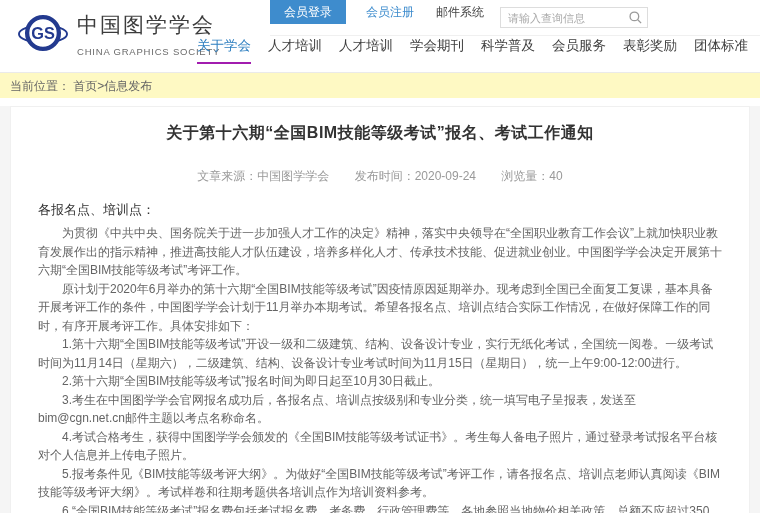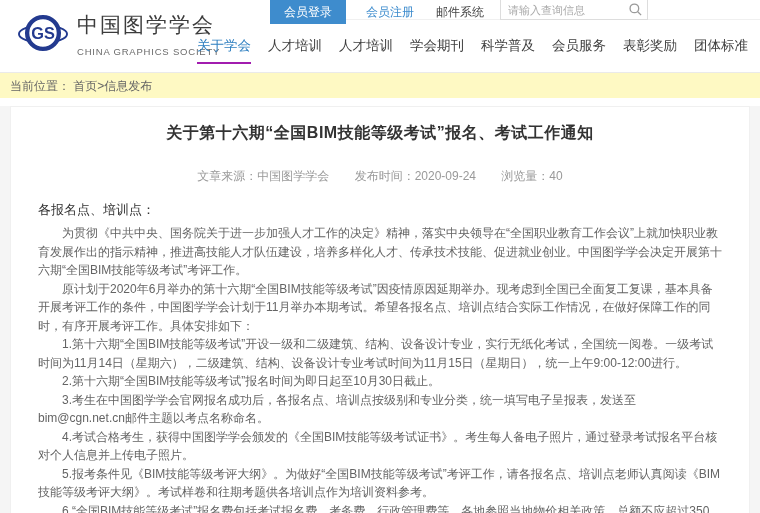--- a/index.html
+++ b/index.html
@@ -6,21 +6,21 @@
   html,body { width:760px; height:513px; overflow:hidden; background:#fff;
     font-family:"Liberation Sans", sans-serif; }
 
   
   .header { position:relative; height:72px; background:#fff; }
   .logo { position:absolute; left:18px; top:8px; display:flex; align-items:center; gap:9px; cursor:pointer;justify-content:flex-end; }
   .logo-cn { font-size:21px; font-weight:normal; color:#3c3c3c; letter-spacing:2px; line-height:1.1; }
   .logo-en { font-size:9.5px; color:#6b6b6b; letter-spacing:0.8px; margin-top:10px; }
 
   .utility { position:absolute; top:0; right:0; display:flex; align-items:stretch;
-    padding-right:112px; border-bottom:1px solid #f0f0f0; height:20px; }
+    padding-right:112px; border-bottom:1px solid #f0f0f0; height:36px; }
   .btn-login { background:#3e8ccd; color:#fff; font-size:12px; border:none;
     padding:0 14px; height:24px; line-height:24px; cursor:pointer; }
   .link-register { color:#3e8ccd; font-size:12px; line-height:24px; margin-left:20px; cursor:pointer; text-decoration:none; }
   .link-mail { color:#444; font-size:12px; line-height:24px; margin-left:22px; cursor:pointer; text-decoration:none; }
   .searchbox { position:relative; margin-left:16px; align-self:center;border-radius:7px; }
   .searchbox input { width:148px; height:21px; border:1px solid #ddd; font-size:11px;
     padding:0 26px 0 7px; color:#555; outline:none; font-family:"Liberation Sans", sans-serif; }
   .searchbox input::placeholder { color:#aaa; }
   .search-ic { position:absolute; right:5px; top:3px; cursor:pointer; }
 

